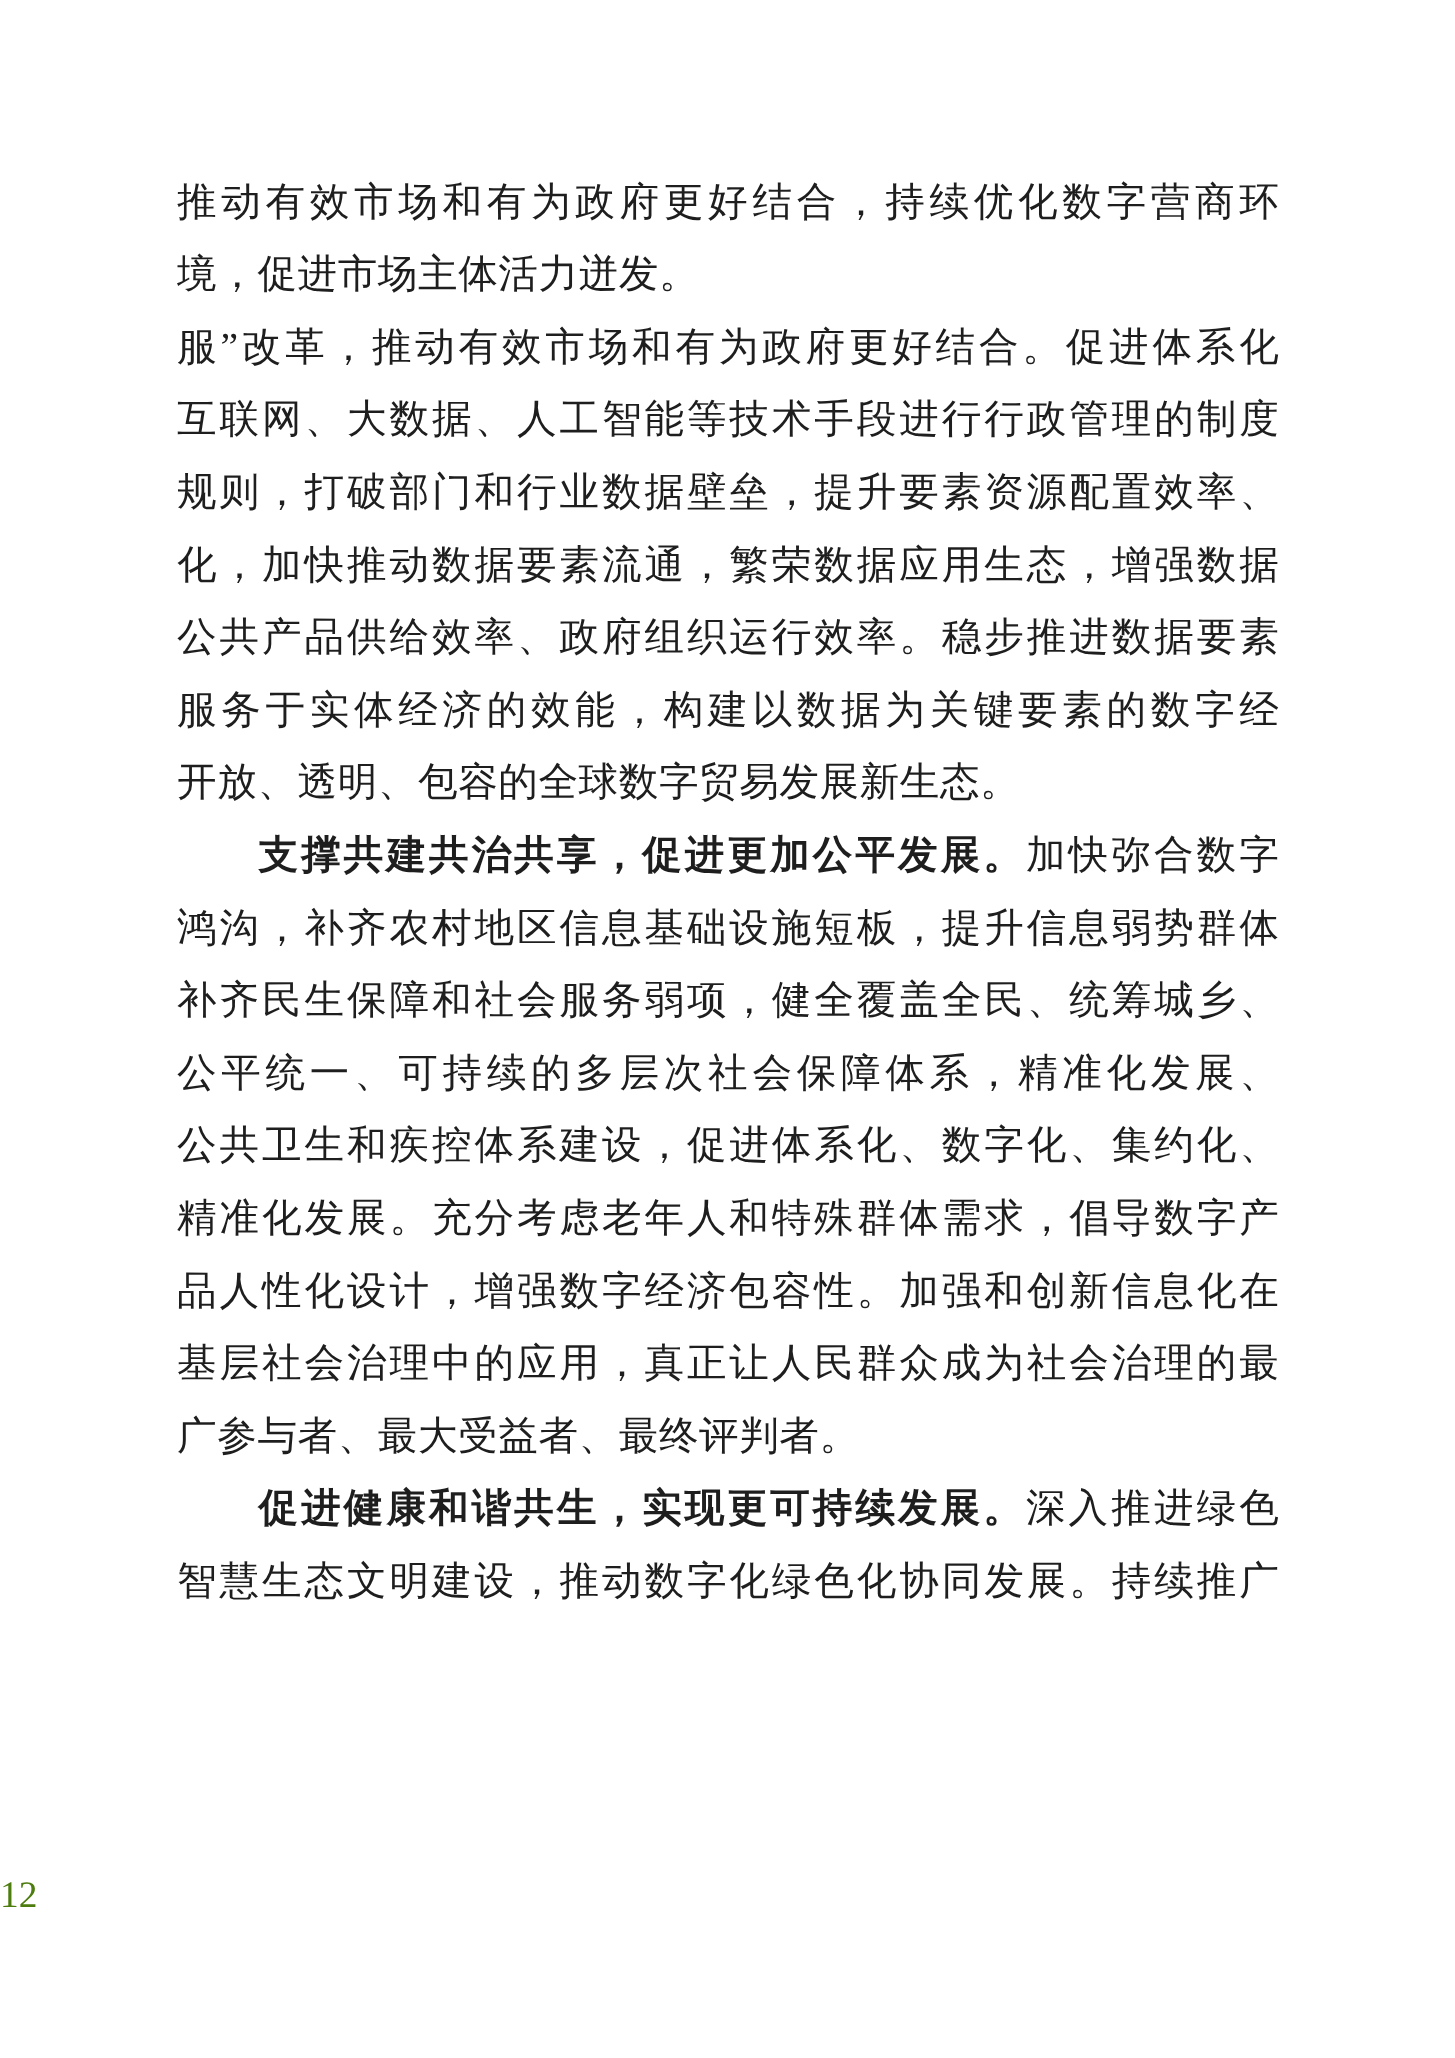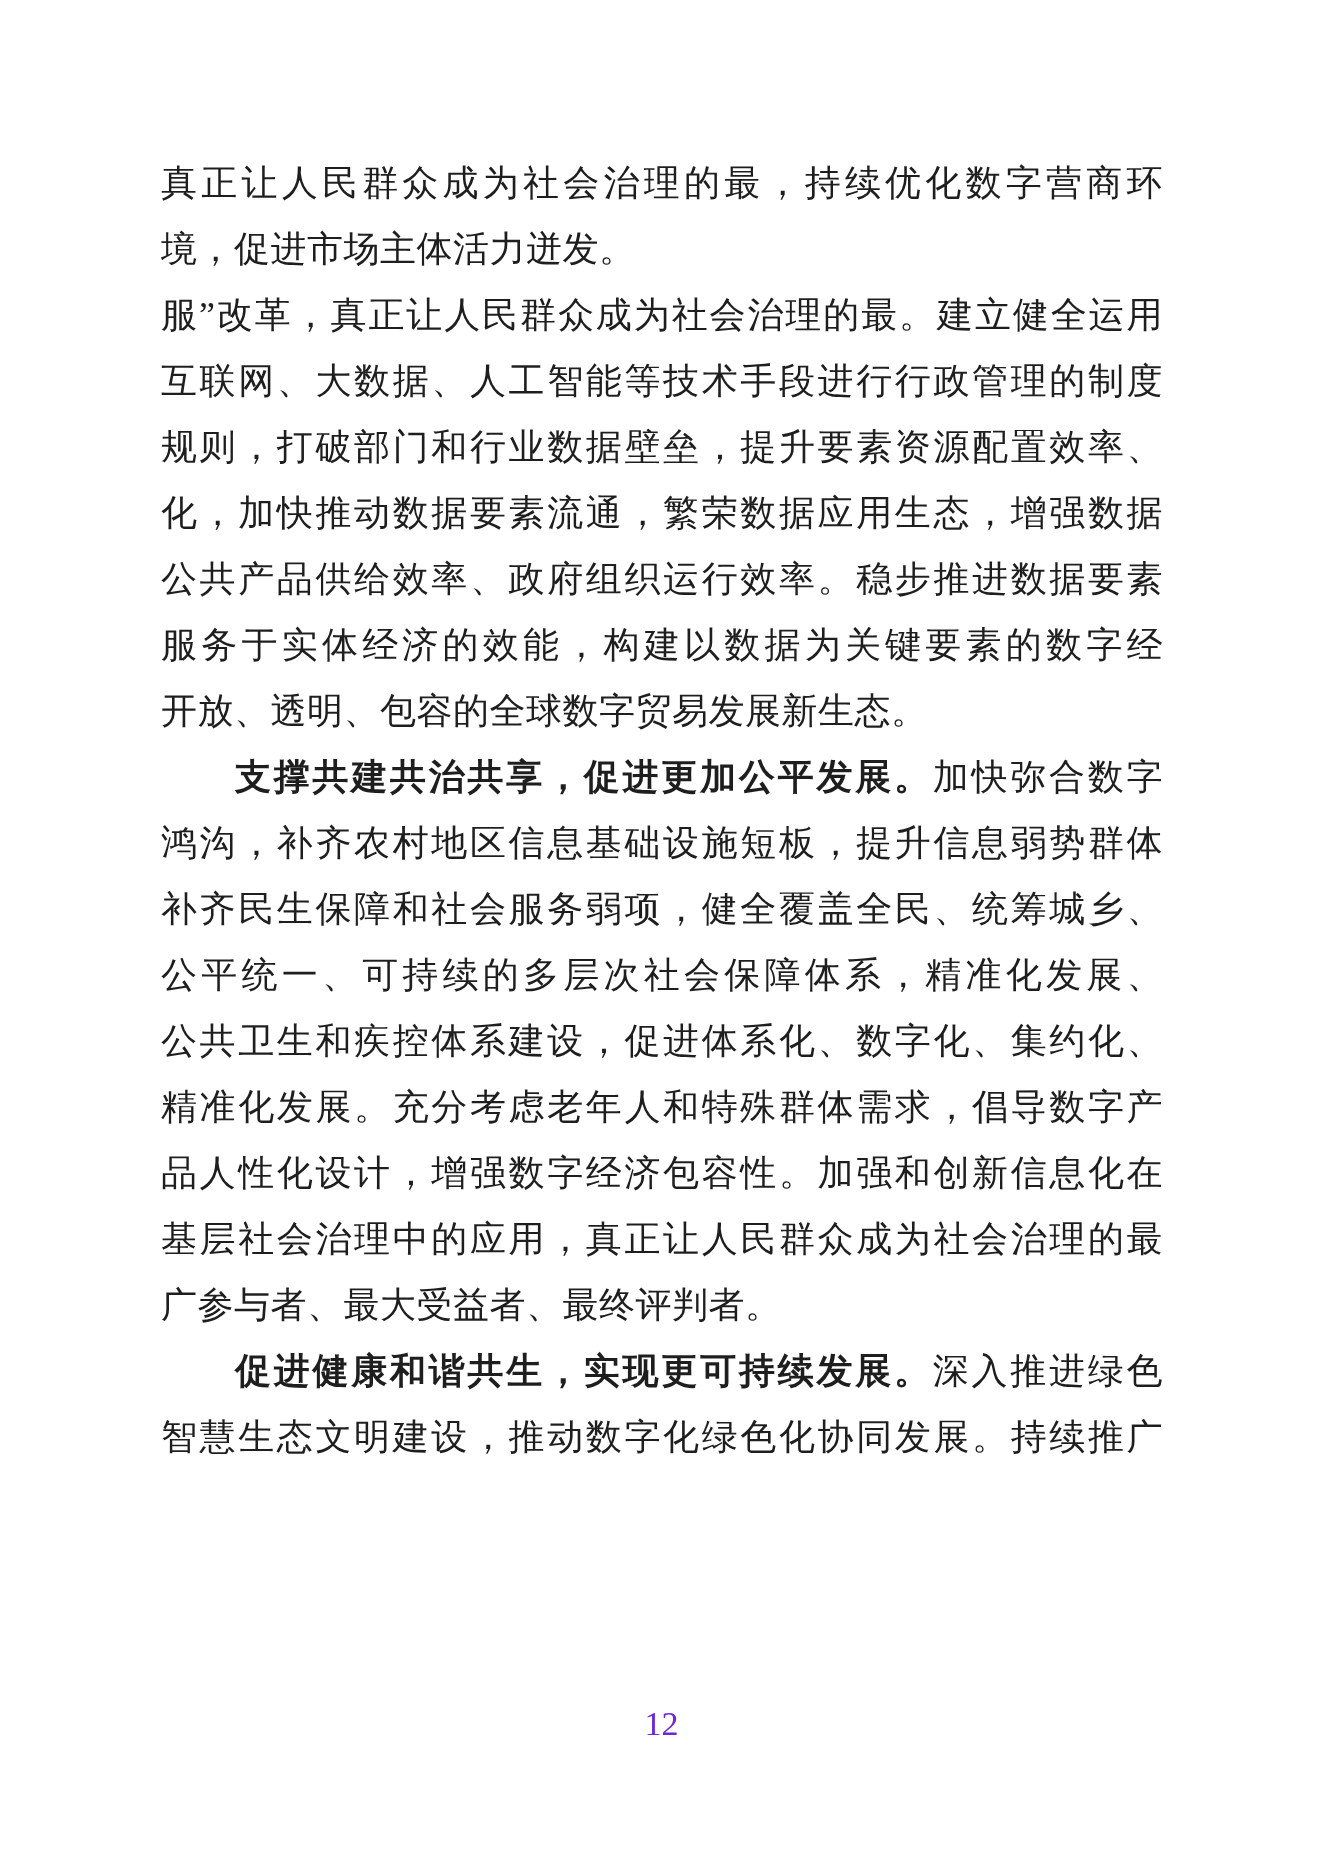--- a/index.html
+++ b/index.html
@@ -43,39 +43,39 @@
     text-indent: 74px;
   }
   .lead {
     font-weight: 700;
   }
   .page-number {
     position: absolute;
     left: 0;
     top: 1701px;
     width: 1323px;
-    text-align: center;
+    text-align: left;
     font-size: 34px;
     line-height: 46px;
-    color: #6d28d9;
+    color: #4d7c0f;
   }
 </style>
 </head>
 <body>
 
 <div class="page">
   <div class="text-block">
 
     <div>
-      <div class="line fill">真正让人民群众成为社会治理的最，持续优化数字营商环</div>
+      <div class="line fill">推动有效市场和有为政府更好结合，持续优化数字营商环</div>
       <div class="line">境，促进市场主体活力迸发。</div>
     </div>
 
     <div>
-      <div class="line fill">服”改革，真正让人民群众成为社会治理的最。建立健全运用</div>
+      <div class="line fill">服”改革，推动有效市场和有为政府更好结合。促进体系化</div>
       <div class="line fill">互联网、大数据、人工智能等技术手段进行行政管理的制度</div>
       <div class="line fill">规则，打破部门和行业数据壁垒，提升要素资源配置效率、</div>
       <div class="line fill">化，加快推动数据要素流通，繁荣数据应用生态，增强数据</div>
       <div class="line fill">公共产品供给效率、政府组织运行效率。稳步推进数据要素</div>
       <div class="line fill">服务于实体经济的效能，构建以数据为关键要素的数字经</div>
       <div class="line">开放、透明、包容的全球数字贸易发展新生态。</div>
     </div>
 
     <div>
       <div class="line fill indent"><span class="lead">支撑共建共治共享，促进更加公平发展。</span><span>加快弥合数字</span></div>

